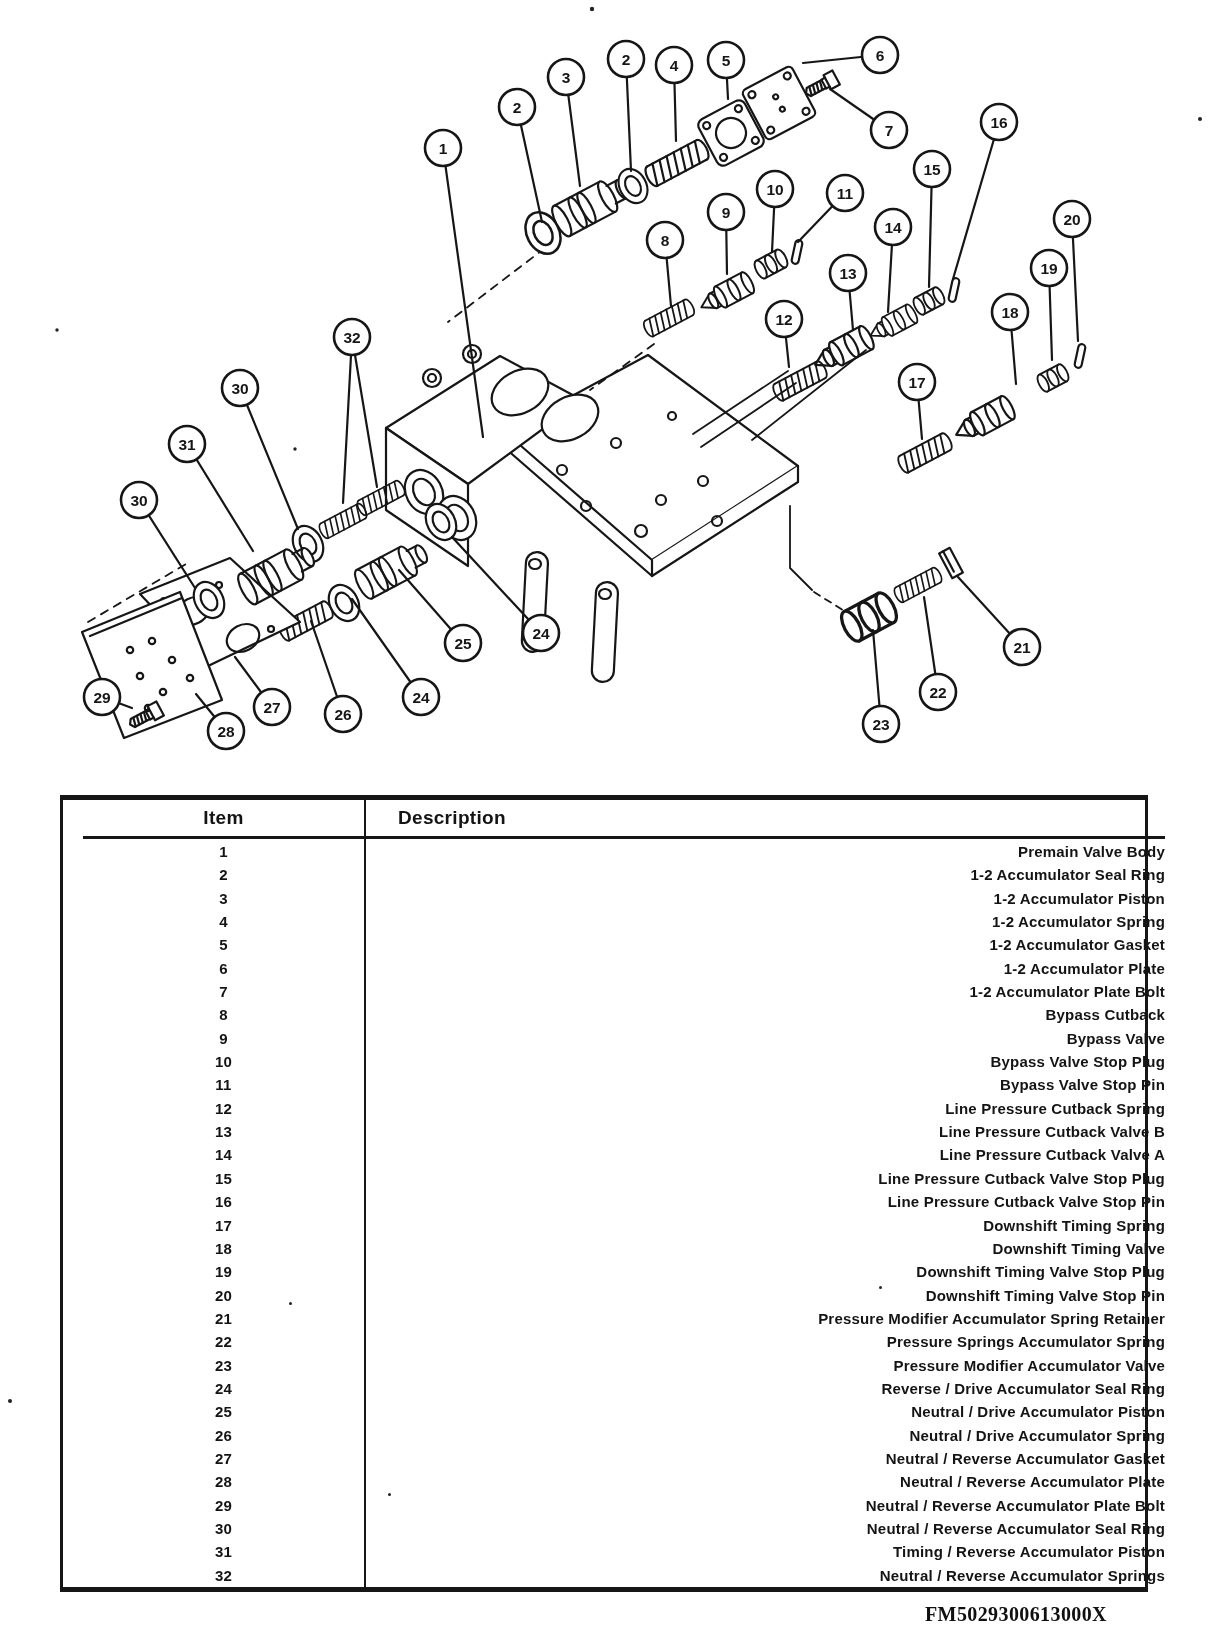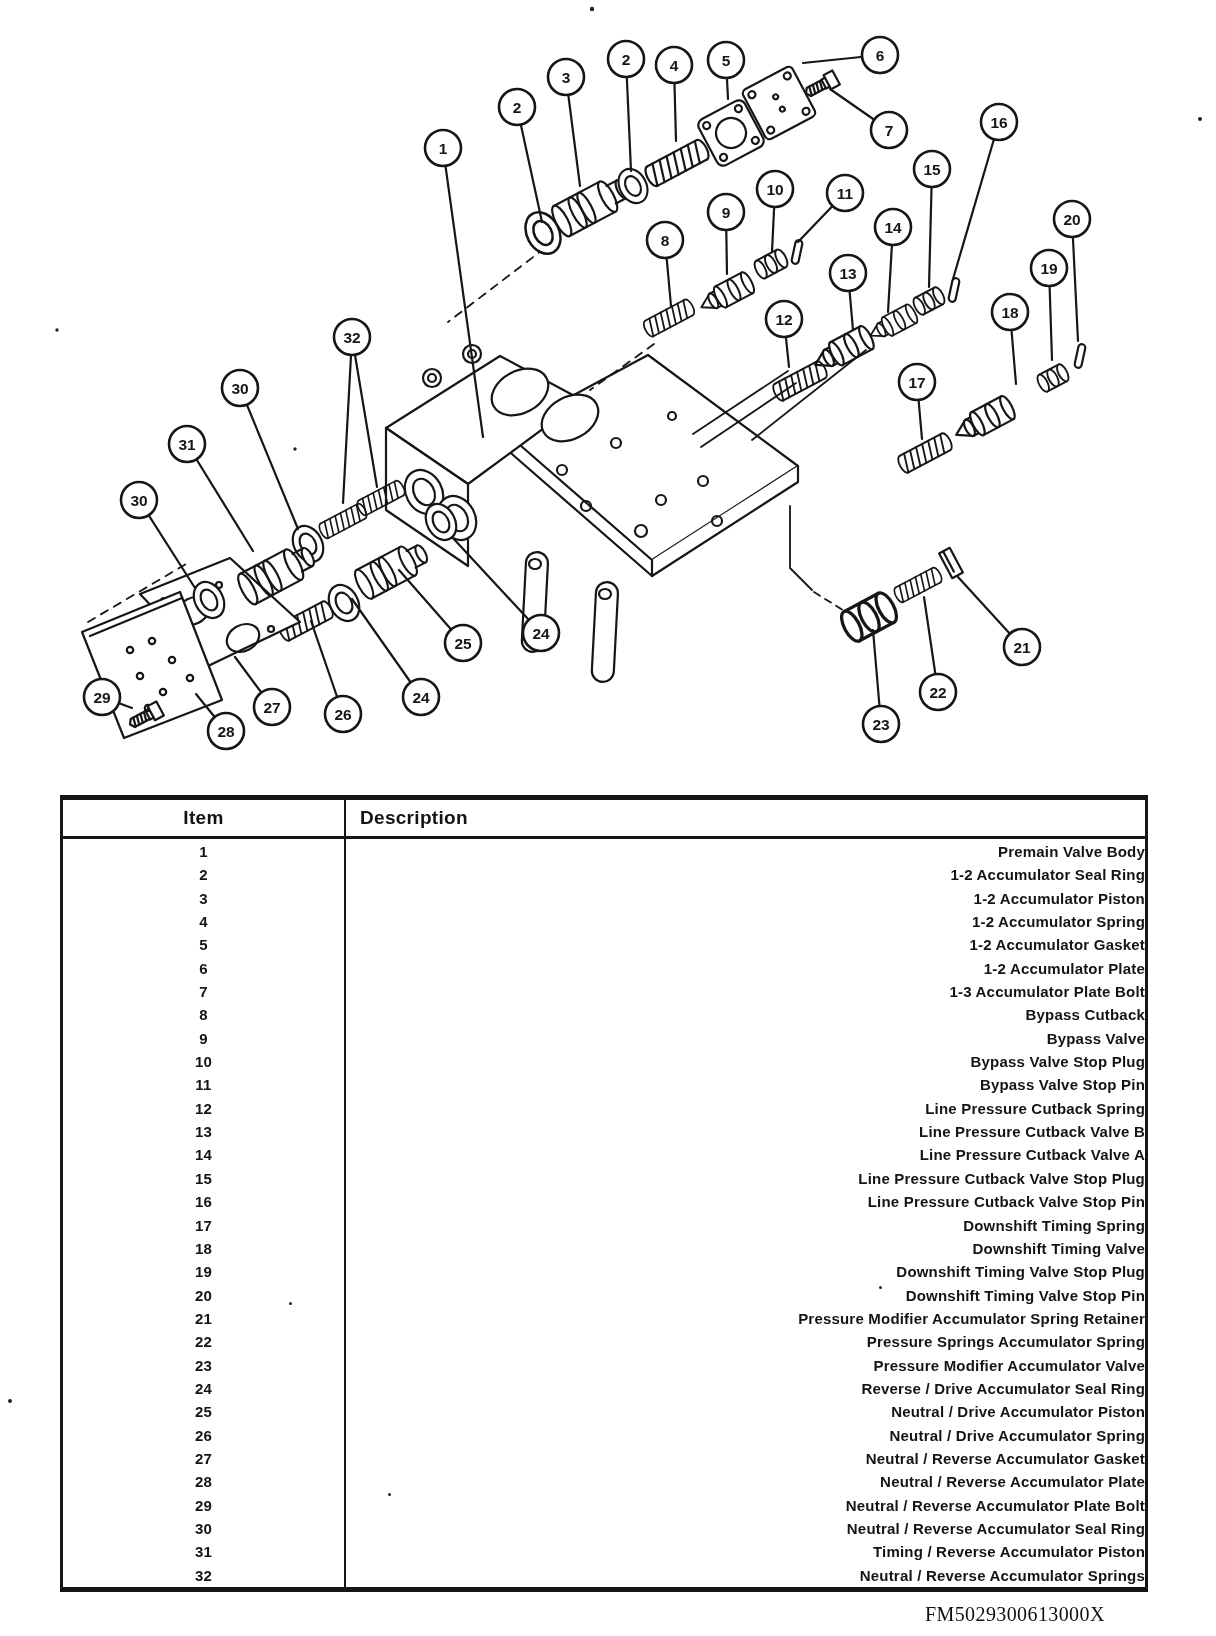--- a/index.html
+++ b/index.html
@@ -3,32 +3,32 @@
 <meta charset="utf-8">
 <style>
   html,body{margin:0;padding:0;background:#e8e8e8;}
   .page{position:relative;width:1216px;height:1636px;background:#ffffff;margin:0 auto;
         font-family:"Liberation Sans",sans-serif;color:#141414;overflow:hidden;}
   .figure-svg{position:absolute;left:0;top:0;}
   
   .parts-table{position:absolute;left:60px;top:795px;width:1088px;height:797px;
                border:3px solid #161616;border-top-width:5px;border-bottom-width:5px;
                box-sizing:border-box;background:#fff;}
-  .parts-table table{width:100%;height:100%;border-collapse:collapse;table-layout:fixed;}
+  .parts-table table{width:100%;height:100%;border-collapse:collapse;table-layout:fixed;margin-left:20px;}
   .parts-table th{font-size:19px;font-weight:700;letter-spacing:.3px;height:34px;
                   border-bottom:3px solid #161616;vertical-align:middle;}
   .parts-table th.item-h{width:282px;text-align:center;border-right:2px solid #161616;}
-  .parts-table th.desc-h{text-align:left;padding-left:14px;}
+  .parts-table th.desc-h{text-align:left;padding-left:32px;}
   .parts-table td{font-size:15px;font-weight:600;letter-spacing:.2px;padding:0;
                   vertical-align:middle;line-height:1;}
   .parts-table td.item-c{text-align:center;border-right:2px solid #161616;}
   .parts-table td.desc-c{text-align:right;padding-left:14px;}
   
   .doc-code{position:absolute;left:925px;top:1603px;width:240px;text-align:left;
-            font-family:"Liberation Serif",serif;font-weight:400;font-size:20px;
+            font-family:"Liberation Serif",serif;font-weight:700;font-size:20px;
             letter-spacing:.4px;color:#101010;}
   
   .speck{position:absolute;background:#222;border-radius:50%;}
 </style>
 </head>
 <body>
 
 <div class="page">
 
   <svg class="figure-svg" width="1216" height="762" viewBox="0 0 1216 762" fill="none" stroke="#161616" stroke-width="2.2" stroke-linecap="round" stroke-linejoin="round">
@@ -416,21 +416,21 @@
           <tr>
             <td class="item-c">5</td>
             <td class="desc-c">1-2 Accumulator Gasket</td>
           </tr>
           <tr>
             <td class="item-c">6</td>
             <td class="desc-c">1-2 Accumulator Plate</td>
           </tr>
           <tr>
             <td class="item-c">7</td>
-            <td class="desc-c">1-3 Accumulator Plate Bolt</td>
+            <td class="desc-c">1-2 Accumulator Plate Bolt</td>
           </tr>
           <tr>
             <td class="item-c">8</td>
             <td class="desc-c">Bypass Cutback</td>
           </tr>
           <tr>
             <td class="item-c">9</td>
             <td class="desc-c">Bypass Valve</td>
           </tr>
           <tr>

